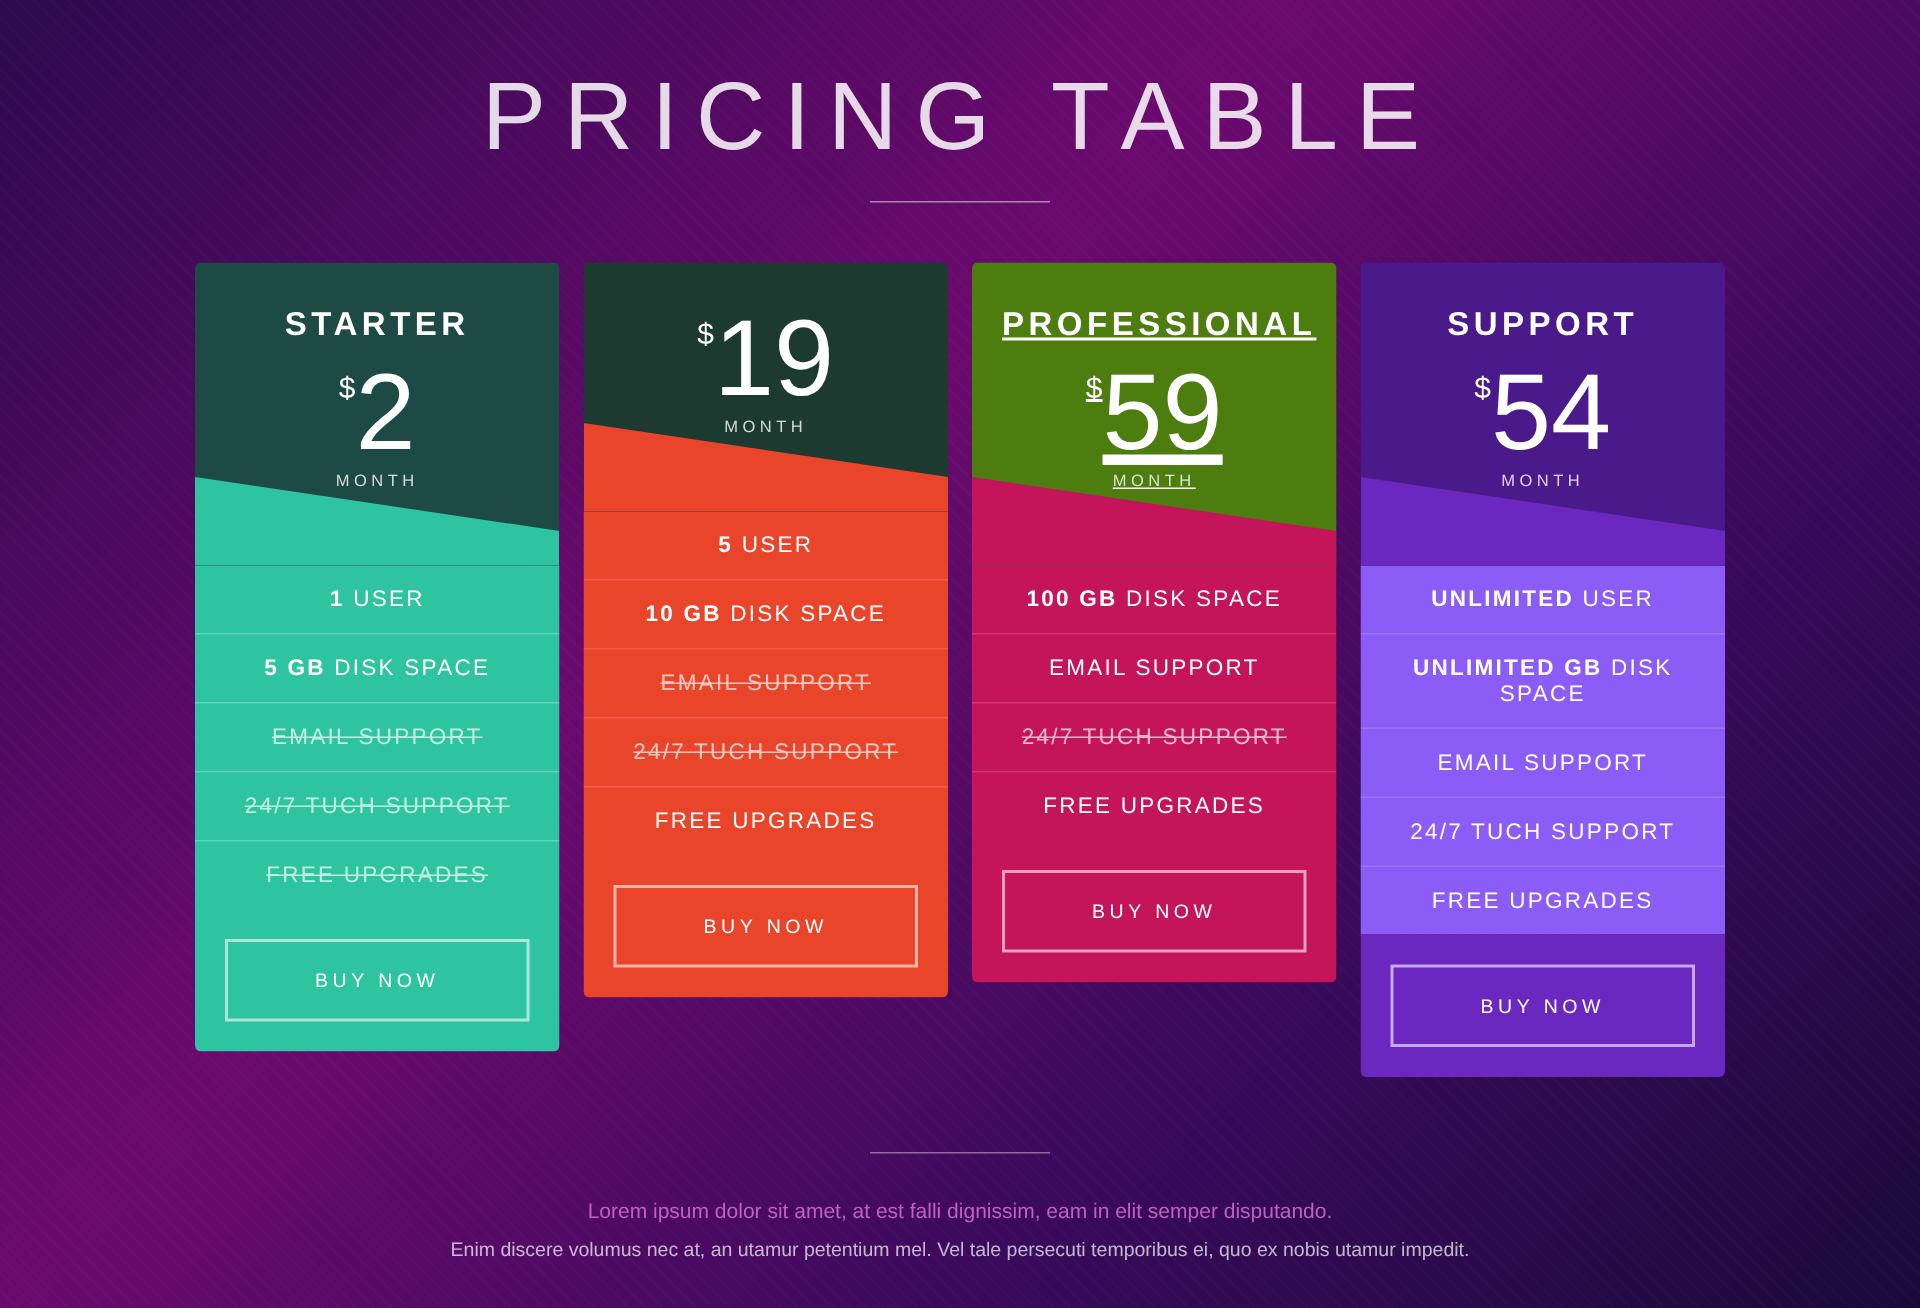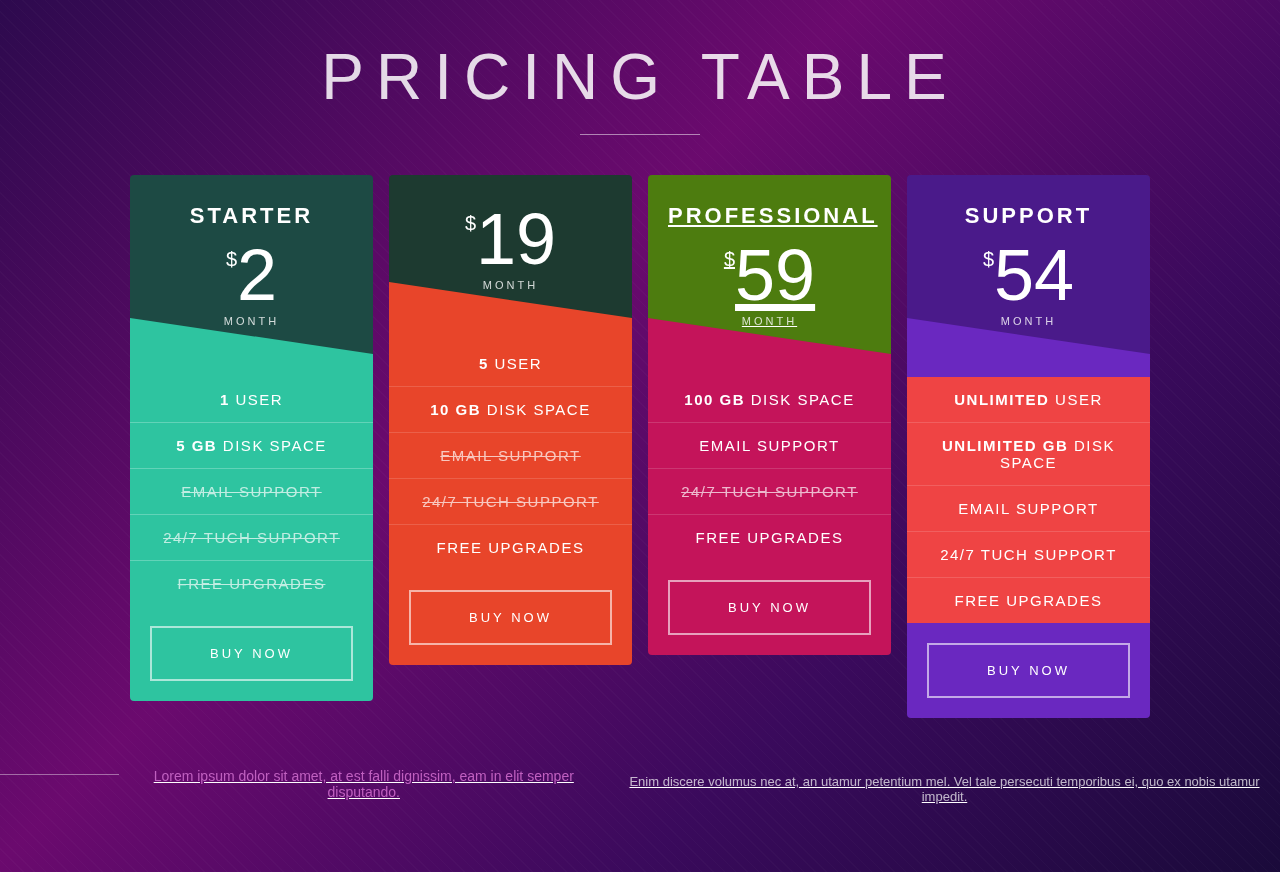--- a/index.html
+++ b/index.html
@@ -242,35 +242,34 @@
       padding-bottom: 50px;
     }
 
     .card-ultimate .card-header-cut {
       background: #6a28c0;
       clip-path: polygon(0 0, 100% 60%, 100% 100%, 0 100%);
       height: 60px;
     }
 
     .card-ultimate .card-features {
-      background: #ef4444;
+      background: #8b5cf6;
     }
 
     .card-ultimate .card-btn-wrapper {
       background: #6a28c0;
     }
 
     
     .bottom-section {
       margin-top: 50px;
       display: flex;
-      flex-direction: row;
+      flex-direction: column;
       align-items: center;
       width: 100%;
-      text-decoration: underline;
     }
 
     .bottom-divider {
       width: 120px;
       height: 1px;
       background: rgba(255,255,255,0.4);
       margin-bottom: 30px;
     }
 
     .bottom-text1 {

